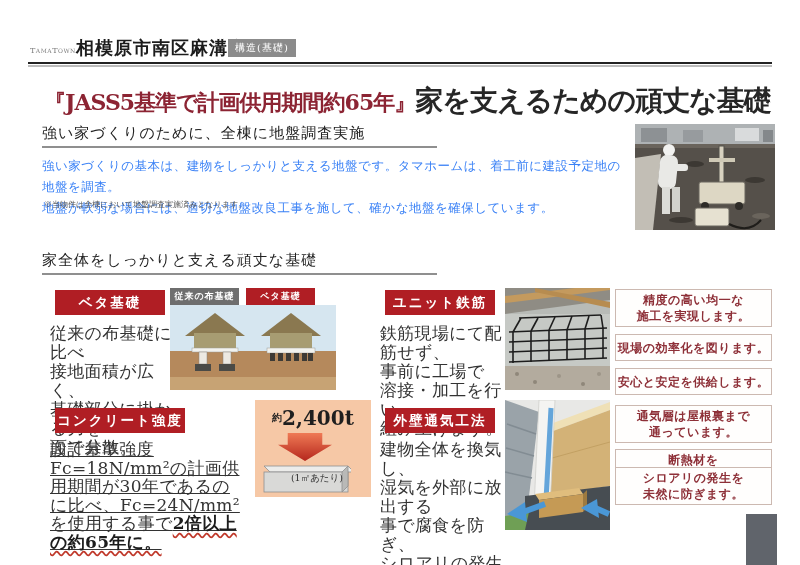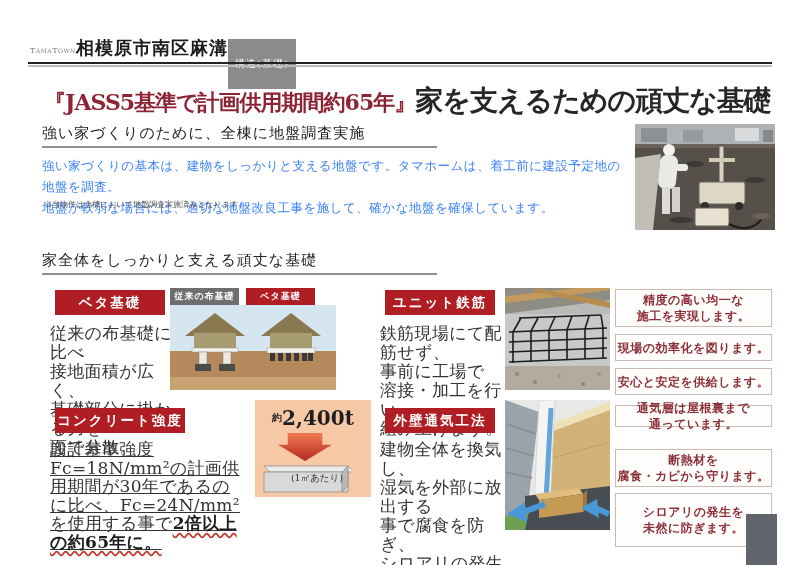--- a/index.html
+++ b/index.html
@@ -6,21 +6,21 @@
   html,body { background:#fff; }
   body { font-family:"DejaVu Serif", serif; }
   .page { position:relative; width:800px; height:565px; background:#ffffff; overflow:hidden;
           outline:1px solid #d8d8d8; margin:0 auto; }
 
   
   .hdr { position:absolute; left:30px; top:36px; width:740px; height:24px; }
   .logo { position:absolute; left:0; top:10px; font-size:8px; color:#7d7d7d; letter-spacing:.5px; font-variant:small-caps; }
   .hdr-title { position:absolute; left:46px; top:0; font-size:18px; font-weight:bold; color:#1c1c1c; letter-spacing:1px; }
   .hdr-badge { position:absolute; left:198px; top:3px; background:#8b8b8b; color:#fff; font-size:10px;
-               padding:18px 7px; letter-spacing:1px; }
+               padding:2px 7px; letter-spacing:1px; }
   .dbl-rule { position:absolute; left:28px; top:62px; width:744px; height:5px;
               border-top:2px solid #232323; border-bottom:2px solid #bcbcbc; }
 
   
   .main-title { position:absolute; left:44px; top:80px; width:740px; white-space:nowrap; }
   .t-red { font-size:22px; font-weight:bold; color:#8c2433; letter-spacing:-1px; }
   .t-black { font-size:28px; font-weight:bold; color:#262626; letter-spacing:-1px; }
 
   
   .sec-head { position:absolute; left:42px; font-size:15px; font-weight:normal; color:#222; letter-spacing:1px; }
@@ -246,22 +246,22 @@
     <polygon points="34,100 78,94 74,88 30,94" fill="#e0bd7d"></polygon>
     <polygon points="34,100 78,94 78,112 34,118" fill="#c59a55"></polygon>
     <polygon points="78,94 82,90 82,108 78,112" fill="#9d7a40"></polygon>
     <polygon points="0,116 24,112 20,130 0,130" fill="#6f9f55"></polygon>
     <line x1="40" y1="104" x2="18" y2="112" stroke="#4a97d6" stroke-width="6"></line>
     <polygon points="20,102 2,114 22,122" fill="#4a97d6"></polygon>
     <line x1="104" y1="114" x2="88" y2="107" stroke="#4a97d6" stroke-width="6"></line>
     <polygon points="92,99 76,108 94,118" fill="#4a97d6"></polygon>
   </svg>
 
-  <div class="benefit" style="top:405px; height:22px;">通気層は屋根裏まで
+  <div class="benefit" style="top:405px; height:38px;">通気層は屋根裏まで
 通っています。</div>
   <div class="benefit" style="top:449px; height:38px;">断熱材を
 腐食・カビから守ります。</div>
-  <div class="benefit" style="top:493px; height:54px;">シロアリの発生を
+  <div class="benefit" style="top:467px; height:38px;">シロアリの発生を
 未然に防ぎます。</div>
 
   <div class="page-tab">11</div>
 
 </div>
 
 </body></html>

